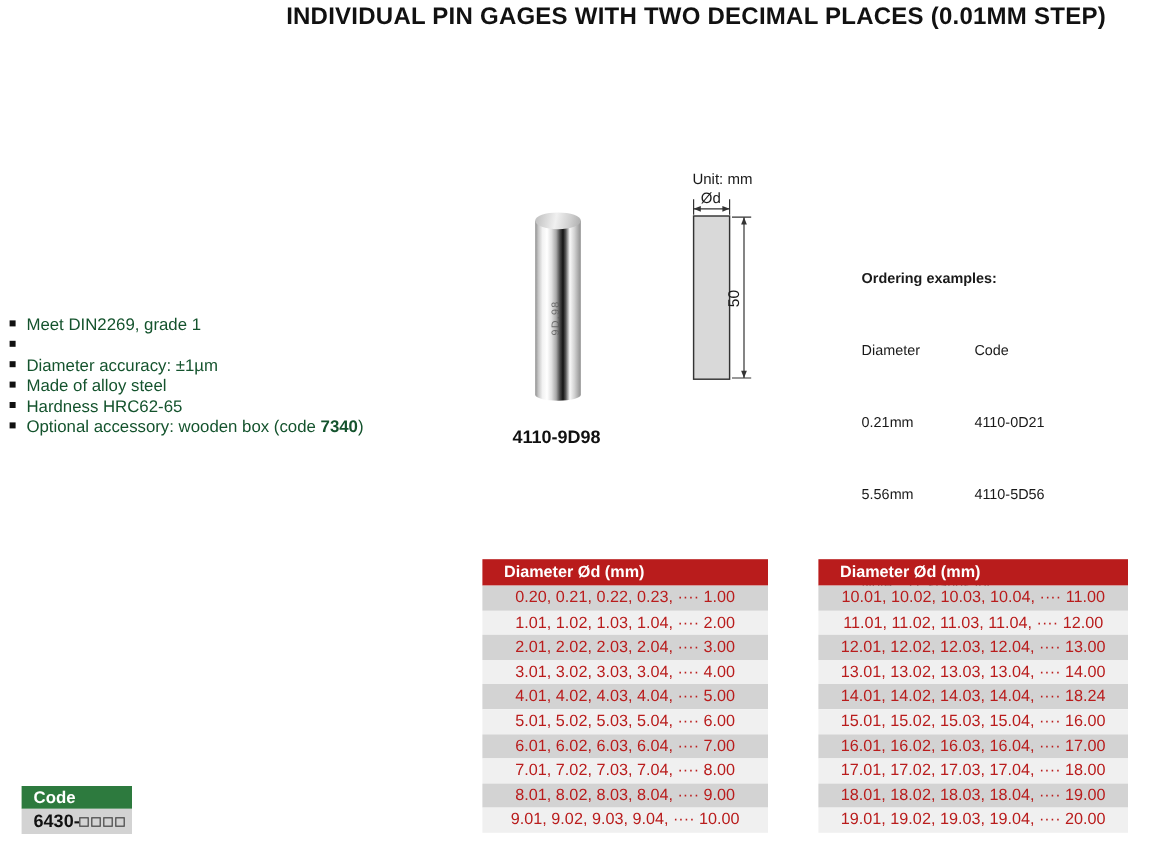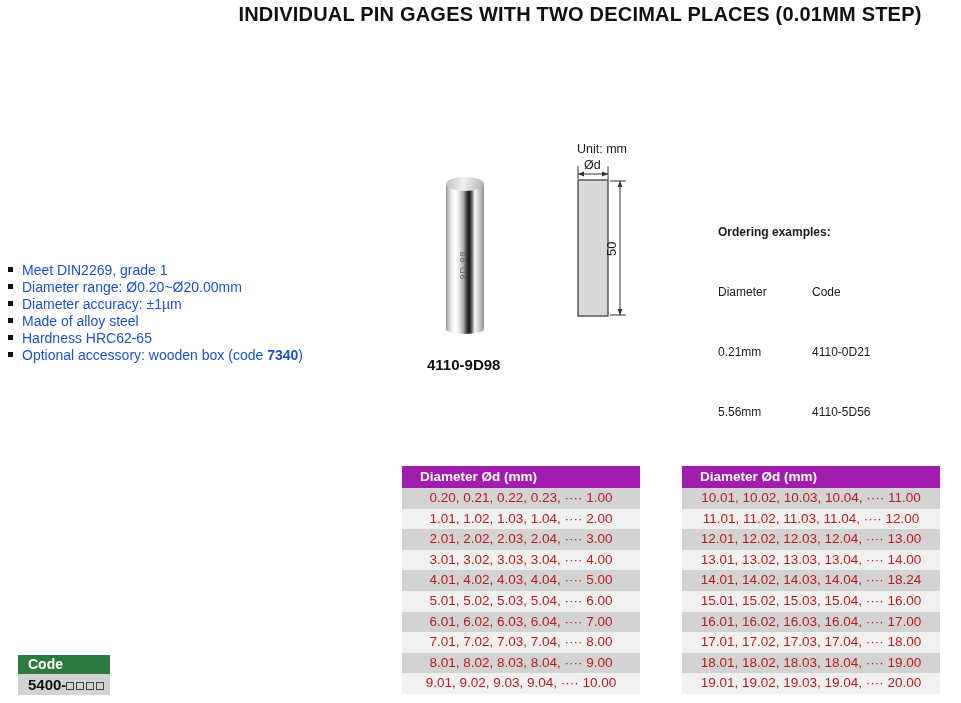--- a/index.html
+++ b/index.html
@@ -6,21 +6,21 @@
   html,body { background:#ffffff; }
   body { font-family:"Liberation Sans", sans-serif; color:#1a1a1a; }
   .page { position:relative; width:961px; height:703px; background:#ffffff; overflow:hidden; }
 
   
   .page-title { position:absolute; left:200px; top:3px; width:760px; text-align:center;
     font-size:20px; font-weight:bold; letter-spacing:0.2px; color:#111; }
 
   
   .features { position:absolute; left:8px; top:262px; width:400px; }
-  .feature { font-size:14px; line-height:17px; color:#1d4ed8; white-space:nowrap; }
+  .feature { font-size:14px; line-height:17px; color:#14532d; white-space:nowrap; }
   .bullet { display:inline-block; width:5px; height:5px; background:#111; margin-right:9px; vertical-align:3px; }
   .bold { font-weight:bold; }
 
   
   .pin-photo { position:absolute; left:446px; top:177px; width:38px; height:162px; }
   .pin-body { position:absolute; left:0; top:7px; width:38px; height:150px;
     background:linear-gradient(90deg,#8f8f8f 0%,#c6c6c6 7%,#f2f2f2 16%,#ffffff 26%,#e0e0e0 36%,#a8a8a8 46%,#4a4a4a 54%,#141414 61%,#5a5a5a 67%,#f8f8f8 76%,#d2d2d2 86%,#8f8f8f 100%);
     border-radius:0 0 19px 19px / 0 0 5px 5px; }
   .pin-top { position:absolute; left:0; top:0; width:38px; height:14px; border-radius:50%;
     background:linear-gradient(100deg,#bdbdbd 0%,#f0f0f0 45%,#cfcfcf 75%,#ababab 100%); }
@@ -38,21 +38,21 @@
   .ordering { position:absolute; left:718px; top:224px; width:235px; font-size:12px; line-height:16px; }
   .ordering .heading { font-weight:bold; }
   .ord-row { display:flex;margin-top:44px; }
   .ord-col1 { width:94px; }
   .ord-col2 { flex:1; }
 
   
   .dtable { position:absolute; top:466px; }
   .dtable-1 { left:402px; width:238px; }
   .dtable-2 { left:682px; width:258px; }
-  .thead { height:22px; line-height:22px; background:#a21caf; color:#ffffff;
+  .thead { height:22px; line-height:22px; background:#b91c1c; color:#ffffff;
     font-size:13.5px; font-weight:bold; padding-left:18px; }
   .trow { height:20.6px; line-height:20.6px; font-size:13.5px; text-align:center; color:#b91c1c; white-space:nowrap; }
   .row-dark { background:#d3d3d3; }
   .row-light { background:#f0f0f0; }
 
   
   .code-box { position:absolute; left:18px; top:655px; width:92px; }
   .code-head { height:19px; line-height:19px; background:#2d7a3e; color:#fff;
     font-size:14px; font-weight:bold; padding-left:10px; }
   .code-row { height:21px; line-height:21px; background:#d3d3d3; padding-left:10px; font-size:15px; }
@@ -61,21 +61,21 @@
 </style>
 </head>
 <body>
 
 <div class="page">
 
   <div class="page-title">INDIVIDUAL PIN GAGES WITH TWO DECIMAL PLACES (0.01MM STEP)</div>
 
   <div class="features">
     <div class="feature"><span class="bullet"></span><span>Meet DIN2269, grade 1</span></div>
-    <div class="feature"><span class="bullet"></span><span>Diameter range: Ø0.20~Ø20.00mm</span></div>
+    <div class="feature"><span class="bullet"></span></div>
     <div class="feature"><span class="bullet"></span><span>Diameter accuracy: ±1µm</span></div>
     <div class="feature"><span class="bullet"></span><span>Made of alloy steel</span></div>
     <div class="feature"><span class="bullet"></span><span>Hardness HRC62-65</span></div>
     <div class="feature"><span class="bullet"></span><span>Optional accessory: wooden box (code </span><span class="bold">7340</span><span>)</span></div>
   </div>
 
   <div class="pin-photo">
     <div class="pin-body">
       <span class="pin-etch">9D.98</span>
     </div>
@@ -154,17 +154,17 @@
         <div class="trow row-dark">16.01, 16.02, 16.03, 16.04, ···· 17.00</div>
         <div class="trow row-light">17.01, 17.02, 17.03, 17.04, ···· 18.00</div>
         <div class="trow row-dark">18.01, 18.02, 18.03, 18.04, ···· 19.00</div>
         <div class="trow row-light">19.01, 19.02, 19.03, 19.04, ···· 20.00</div>
       </div>
   </div>
 
   <div class="code-box">
     <div class="code-head">Code</div>
     <div class="code-row">
-      <span class="code-prefix">5400-</span><span class="code-sq"></span><span class="code-sq"></span><span class="code-sq"></span><span class="code-sq"></span>
+      <span class="code-prefix">6430-</span><span class="code-sq"></span><span class="code-sq"></span><span class="code-sq"></span><span class="code-sq"></span>
     </div>
   </div>
 
 </div>
 
 </body></html>

